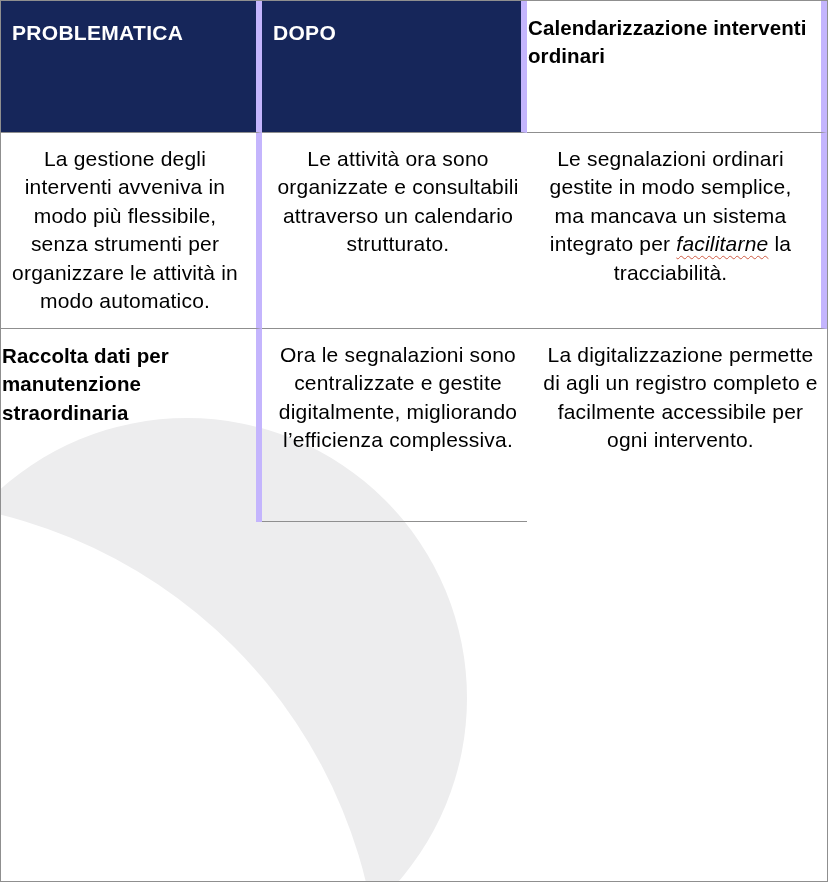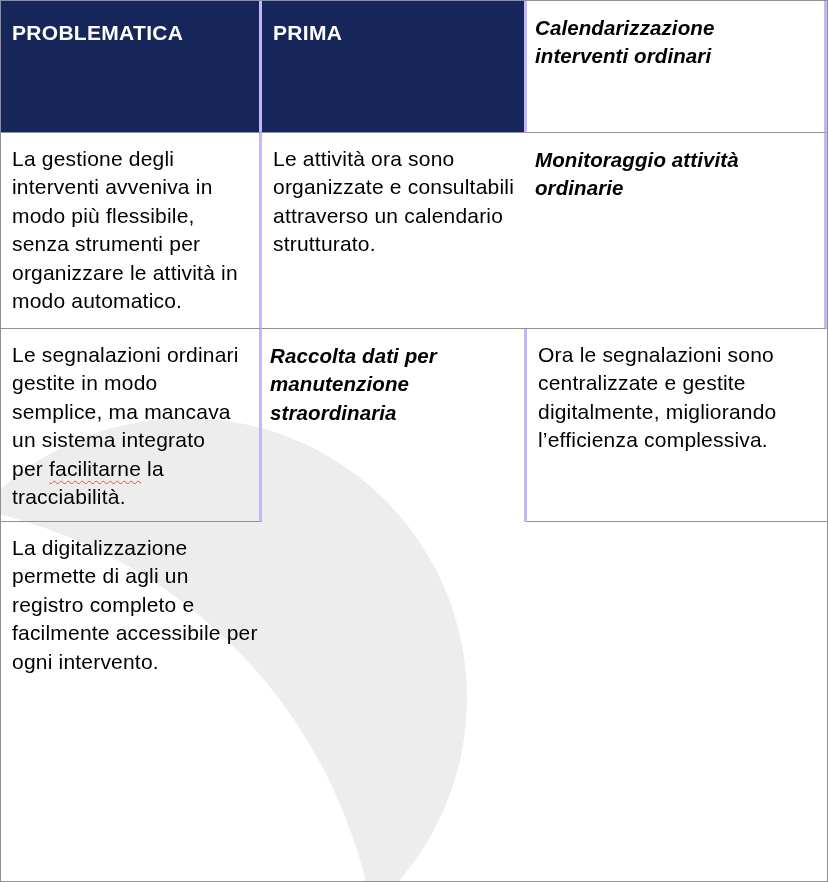--- a/index.html
+++ b/index.html
@@ -22,76 +22,76 @@
   .table{
     position:absolute;left:0;top:0;width:828px;height:882px;
     box-sizing:border-box;border:1px solid #8f8f8f;
     display:grid;
     grid-template-columns:261px 265px 300px;
     grid-template-rows:132px 196px 193px 194px 165px;
     z-index:2;
   }
   .cell{
     box-sizing:border-box;
-    border-right:3px solid #c4b5fd;
+    border-right:6px solid #c4b5fd;
     border-bottom:1px solid #8f8f8f;
     background:transparent;
     color:#000000;
   }
   .cell.last-col{border-right:none;}
   .cell.last-row{border-bottom:none;}
   .head{
     background:#16265a;
     color:#ffffff;
     font-weight:bold;
     font-size:21px;
     letter-spacing:.3px;
     padding:20px 10px 0 11px;
   }
   .prob{
     font-weight:bold;
     font-size:20.5px;
     line-height:28.4px;
-    padding:13px 12px 0 8px;
+    padding:13px 12px 0 1px;
     letter-spacing:.1px;
-    font-style:italic;
   }
   .body-txt{
     font-size:21px;
     line-height:28.4px;
     letter-spacing:.2px;
     padding:12px 18px 0 11px;
+    text-align:center;
   }
   .col-dopo.body-txt{padding-right:4px;}
   .misspelled{
     text-decoration:underline;
     text-decoration-style:wavy;
     text-decoration-color:#cf5b43;
     text-decoration-thickness:1px;
     text-underline-offset:4px;
+    font-style:italic;
   }
 </style>
 </head>
 <body>
 
 <div class="canvas">
 
   <div class="circle-gray"></div>
   <div class="circle-white"></div>
 
   <div class="table">
 
     <div class="cell head">PROBLEMATICA</div>
-    <div class="cell head">PRIMA</div>
+    <div class="cell head">DOPO</div>
 
     <div class="cell prob">Calendarizzazione interventi ordinari</div>
     <div class="cell body-txt col-prima">La gestione degli interventi avveniva in modo più flessibile, senza strumenti per organizzare le attività in modo automatico.</div>
     <div class="cell body-txt col-dopo last-col">Le attività ora sono organizzate e consultabili attraverso un calendario strutturato.</div>
 
-    <div class="cell prob">Monitoraggio attività ordinarie</div>
 
     <div class="cell body-txt col-prima"><span>Le segnalazioni ordinari gestite in modo semplice, ma mancava un sistema integrato per </span><span class="misspelled">facilitarne</span><span> la tracciabilità.</span></div>
     <div class="cell prob last-row">Raccolta dati per manutenzione straordinaria</div>
 
     <div class="cell body-txt col-dopo last-col">Ora le segnalazioni sono centralizzate e gestite digitalmente, migliorando l’efficienza complessiva.</div>
     <div class="cell body-txt col-dopo last-col last-row">La digitalizzazione permette di agli un registro completo e facilmente accessibile per ogni intervento.</div>
 
   </div>
 </div>
 

